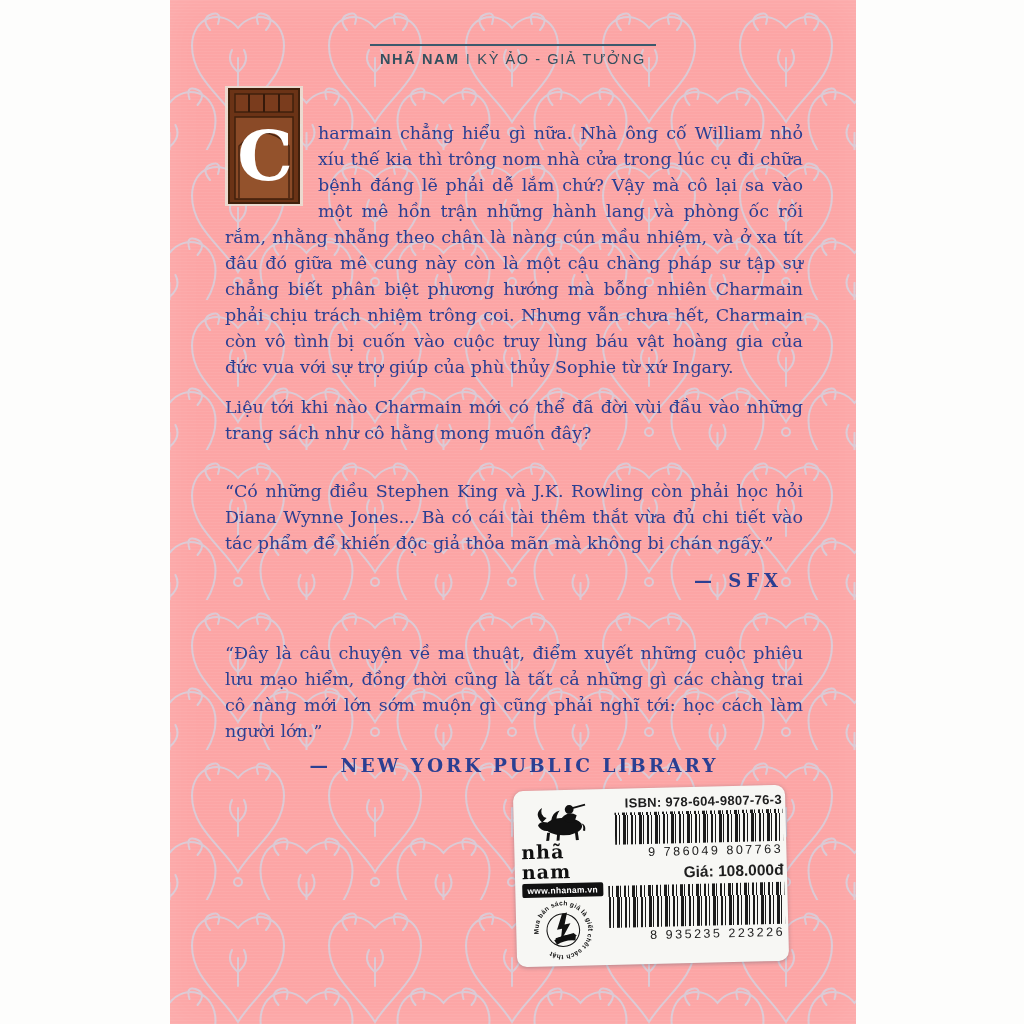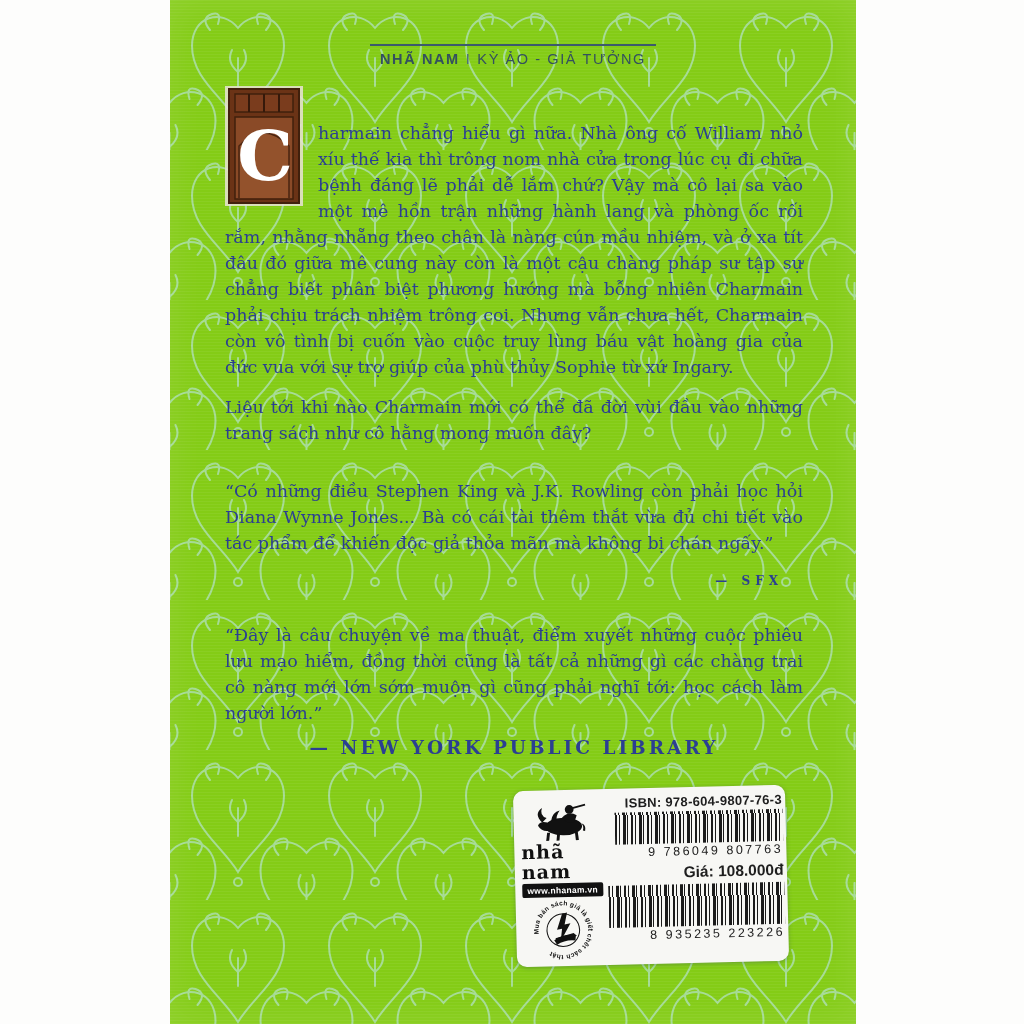--- a/index.html
+++ b/index.html
@@ -1,20 +1,20 @@
 <!DOCTYPE html>
 <html><head>
 <meta charset="utf-8">
 <style>
   * { margin:0; padding:0; box-sizing:border-box; }
   html,body { width:1024px; height:1024px; background:#fdfdfc; font-family:"DejaVu Serif", serif; }
   .page { position:relative; width:1024px; height:1024px; background:#fdfdfc; overflow:hidden; }
 
   .cover { position:absolute; left:170px; top:0; width:686px; height:1024px;
-           background:#84cc16; overflow:hidden;
+           background:#fca5a5; overflow:hidden;
            box-shadow: inset 0 0 40px rgba(255,255,255,.12); }
   .cover::after { content:""; position:absolute; inset:0; pointer-events:none;
            background: repeating-linear-gradient(0deg, rgba(255,255,255,.05) 0 1px, transparent 1px 3px); }
   .damask { position:absolute; inset:0; display:block; }
 
   .genre-header { position:absolute; top:44px; left:0; width:100%; text-align:center; z-index:3; }
   .genre-inner { display:inline-block; border-top:2px solid #3c5a6d; padding:5px 10px 0 10px;
            color:#33505f; font-family:"Liberation Sans", sans-serif; font-size:14.5px; letter-spacing:1.6px; }
   .genre-inner .brand { font-weight:700; }
   .genre-inner .sep { font-weight:400; padding:0 6px; color:#4a6878; }
@@ -22,22 +22,22 @@
 
   .content { position:absolute; left:55px; top:120px; width:578px; z-index:3;
            color:#2b3f92; font-size:17.5px; line-height:26px; text-align:justify; }
 
   .door { float:left; width:78px; height:120px; margin:-34px 15px 2px 0; display:block; }
 
   .para2 { margin-top:14px; }
 
   .quote { margin-top:32px; }
   .attr-sfx { margin-top:12px; text-align:right; padding-right:20px;
-              letter-spacing:5px; font-weight:600; font-size:12px; }
-  .quote2 { margin-top:28px; }
+              letter-spacing:5px; font-weight:600; font-size:18px; }
+  .quote2 { margin-top:46px; }
   .attr-nypl { margin-top:9px; text-align:center; font-weight:700;
                letter-spacing:3px; font-size:18.5px; }
 
   .label { position:absolute; left:345px; top:788px; width:272px; height:176px; z-index:4;
            background:#f7f7f4; border-radius:10px; transform:rotate(-1.4deg);
            box-shadow:0 1px 4px rgba(40,70,90,.35); padding:7px 9px 6px 7px;
            display:flex; gap:5px; font-family:"Liberation Sans", sans-serif; color:#1e1e1e; }
   .label-left { width:92px; display:flex; flex-direction:column; align-items:center; }
   .logo-svg { width:68px; height:50px; display:block; }
   .pub-name { font-family:"DejaVu Serif", serif; font-weight:700; font-size:19px;

